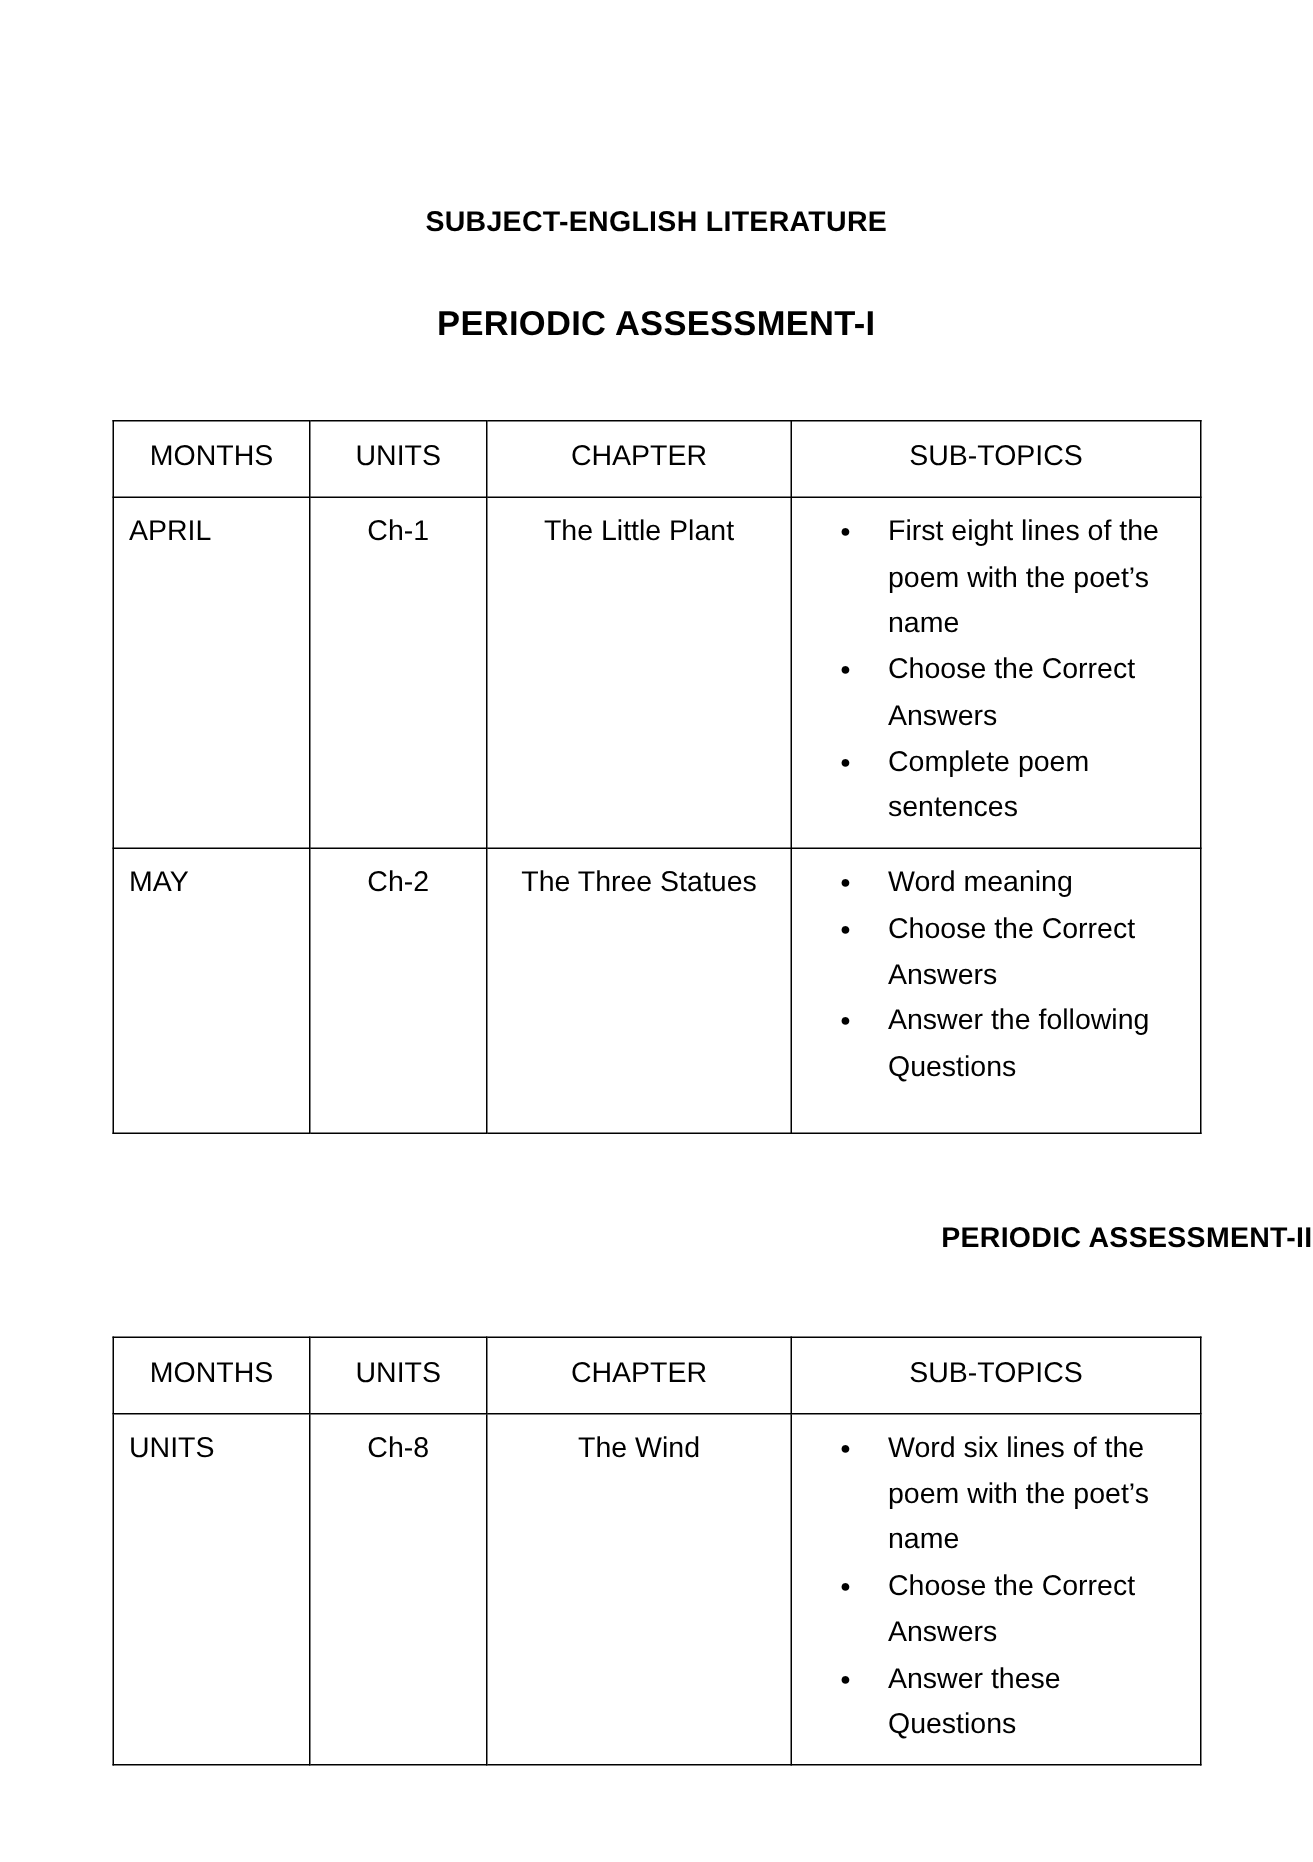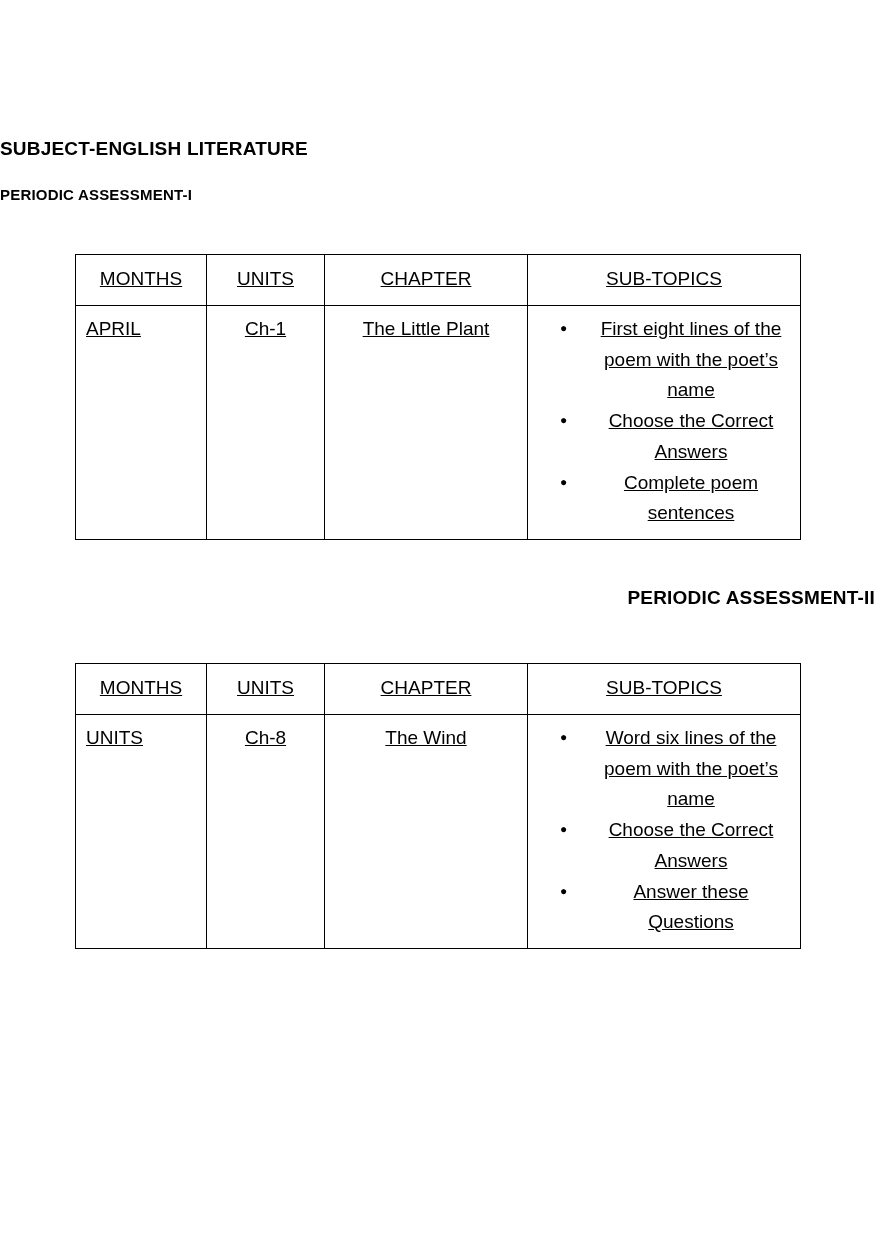--- a/index.html
+++ b/index.html
@@ -16,38 +16,38 @@
     overflow: hidden;
   }
   .page {
     width: 875px;
     height: 1241px;
     box-sizing: border-box;
     padding: 0;
     position: relative;
   }
   .doc-title {
+    text-align: center;
     font-size: 19px;
     font-weight: 700;
     letter-spacing: 0.2px;
     margin: 0;
     padding-top: 138px;
   }
   .doc-subtitle {
-    text-align: left;
-    font-size: 15px;
+    text-align: center;
+    font-size: 23px;
     font-weight: 700;
     letter-spacing: 0.2px;
-    margin: 0;
+    margin: 16px;
     padding-top: 26px;
   }
   .table-wrap {
     width: 725px;
-    margin: 0 auto;
-    text-decoration: underline;
+    margin: 12px auto;
   }
   .table-wrap.first { margin-top: 51px; }
   .section-heading {
     text-align: right;
     font-size: 19px;
     font-weight: 700;
     letter-spacing: 0.2px;
     margin: 0;
     padding-top: 47px;
   }
@@ -78,21 +78,20 @@
   col.c-chapter{ width: 203px; }
   col.c-subs   { width: 273px; }
 
   td.months { text-align: left; }
   td.units, td.chapter { text-align: center; }
 
   ul.subs {
     margin: 0;
     padding: 0 0 0 22px;
     list-style: none;
-    text-align: center;
   }
   ul.subs li {
     position: relative;
     padding-left: 32px;
     margin: 0 0 0 0;
     line-height: 1.62;
   }
   ul.subs li::before {
     content: "\25CF";
     position: absolute;
@@ -135,20 +134,32 @@
           <td class="units">Ch-1</td>
           <td class="chapter">The Little Plant</td>
           <td>
             <ul class="subs">
               <li>First eight lines of the poem with the poet’s name</li>
               <li>Choose the Correct Answers</li>
               <li>Complete poem sentences</li>
             </ul>
           </td>
         </tr>
+        <tr class="tall-2">
+          <td class="months">MAY</td>
+          <td class="units">Ch-2</td>
+          <td class="chapter">The Three Statues</td>
+          <td>
+            <ul class="subs">
+              <li>Word meaning</li>
+              <li>Choose the Correct Answers</li>
+              <li>Answer the following Questions</li>
+            </ul>
+          </td>
+        </tr>
       </tbody>
     </table>
   </div>
 
   <h2 class="section-heading">PERIODIC ASSESSMENT-II</h2>
 
   <div class="table-wrap second">
     <table class="sched">
       <colgroup>
         <col class="c-months">

